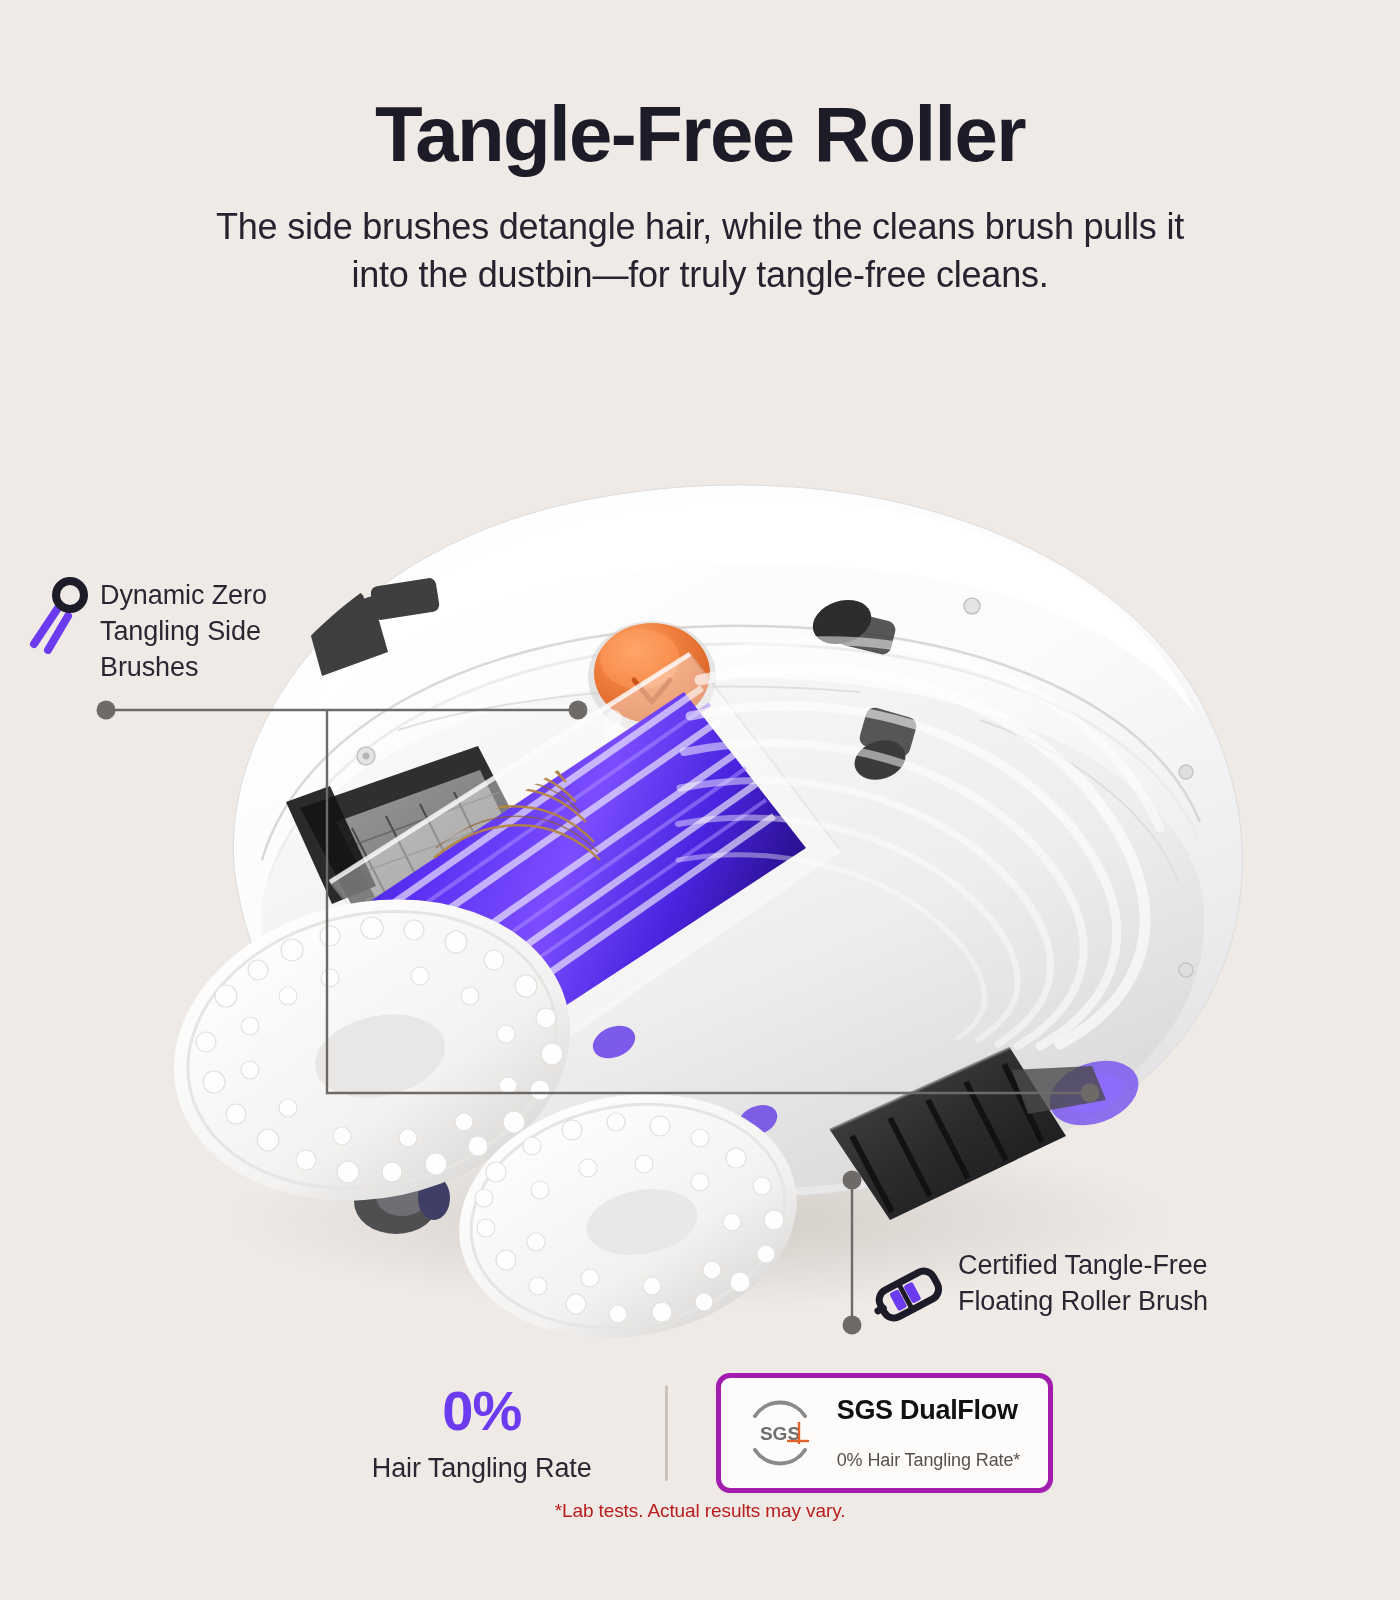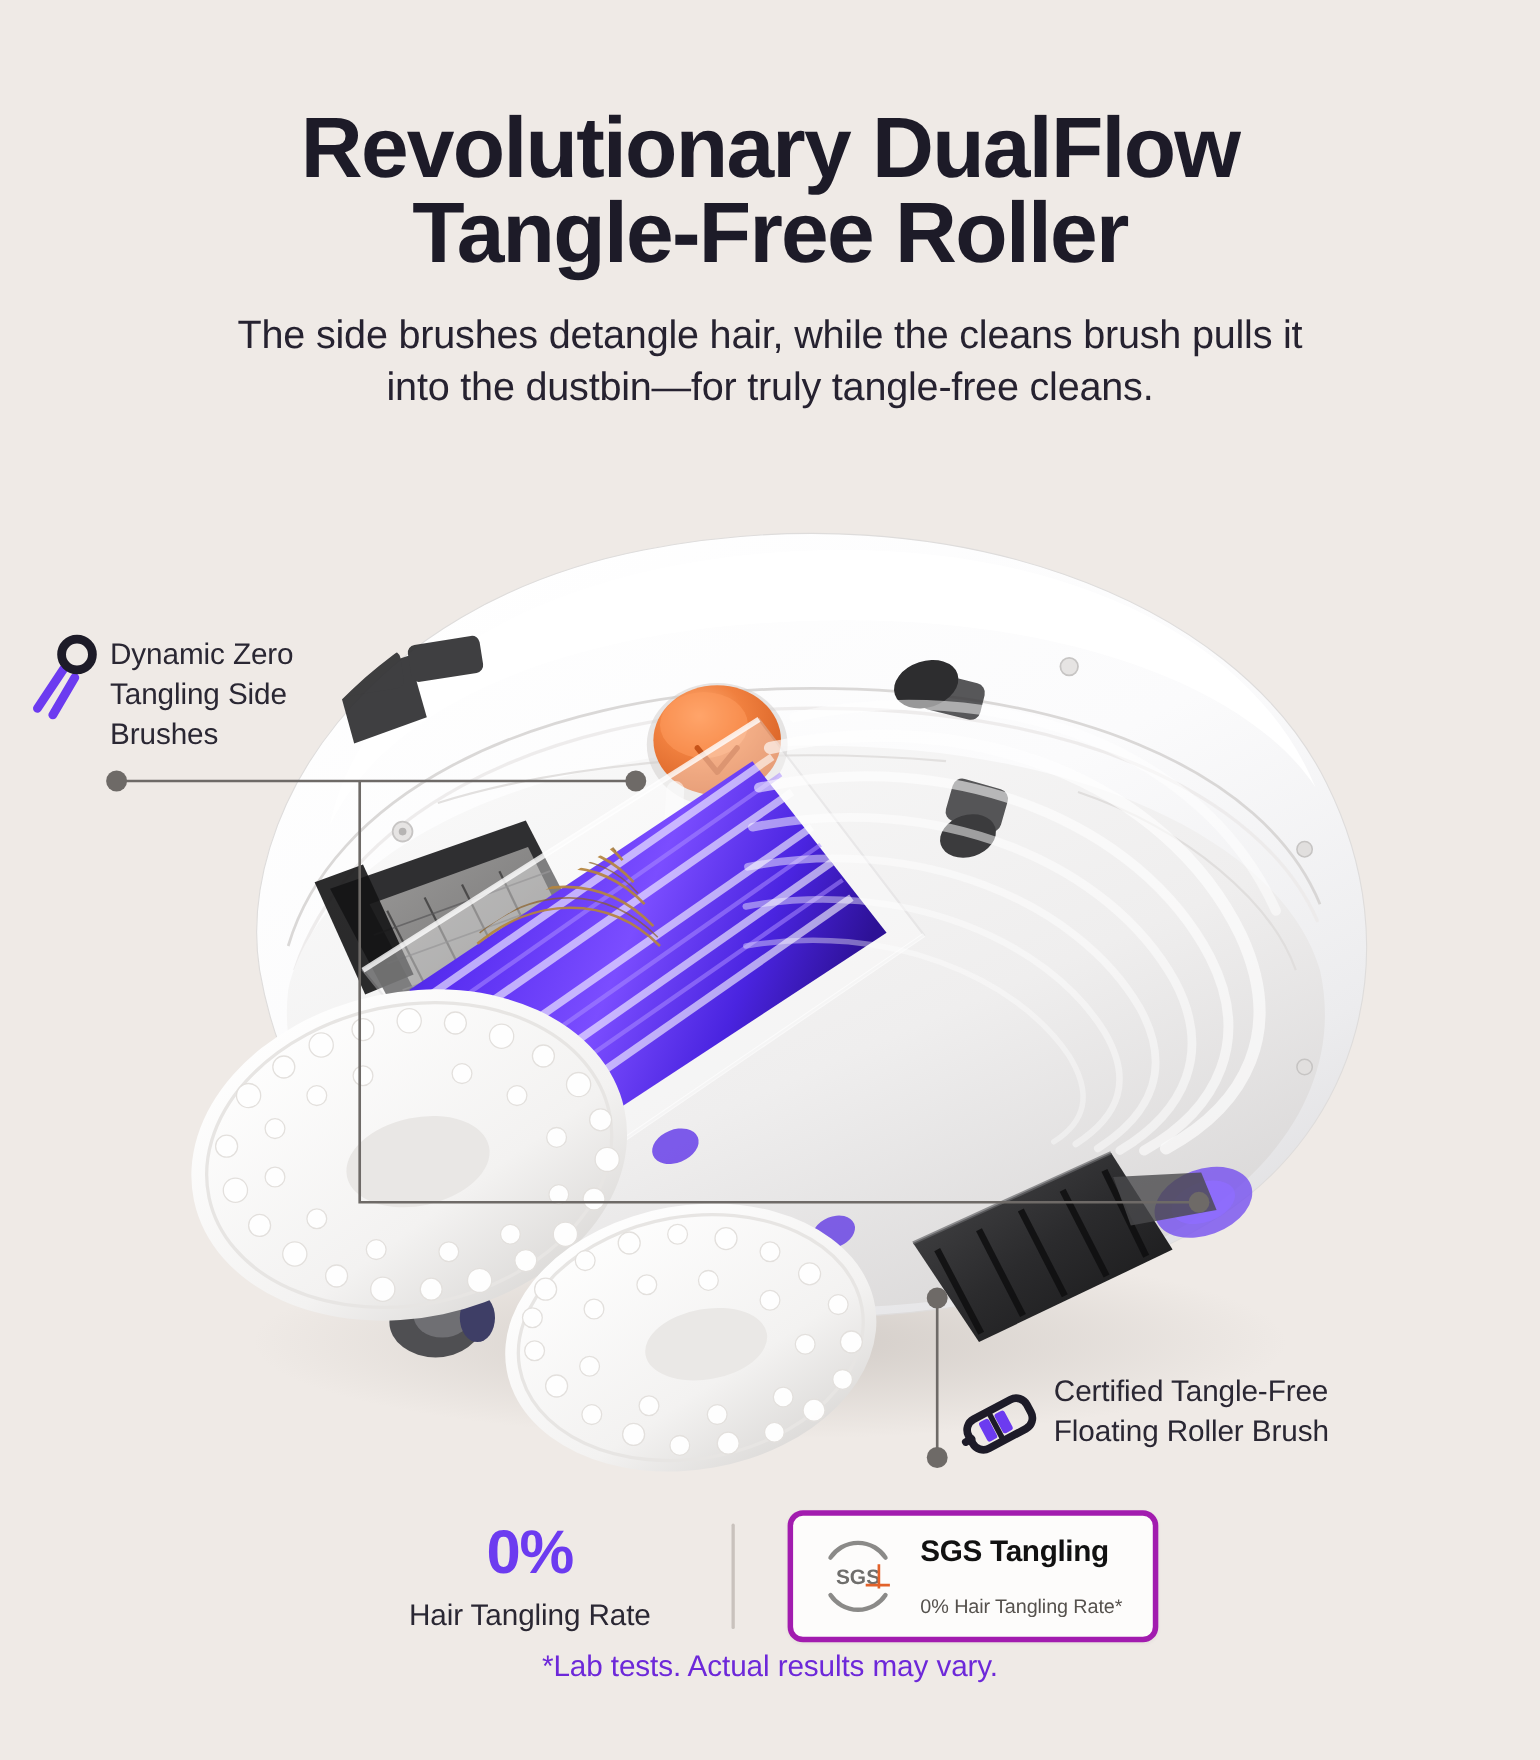--- a/index.html
+++ b/index.html
@@ -66,31 +66,30 @@
     background:#fdfcfb;border:5px solid #a21caf;border-radius:14px;
     padding:16px 28px 16px 20px;box-shadow:0 1px 3px rgba(0,0,0,0.04);
   }
   .badge-logo{width:78px;height:78px;flex:0 0 78px;}
   .badge-txt{text-align:left;}
   .badge-title{font-size:27px;font-weight:700;color:#111;line-height:1.15;letter-spacing:-0.3px;}
   .badge-sub{font-size:18px;color:#55514d;margin-top:24px;letter-spacing:-0.1px;}
 
   .footnote{
     position:absolute;left:0;top:1500px;width:1400px;text-align:center;
-    font-size:27px;color:#6d28d9;letter-spacing:-0.1px;
+    font-size:19px;color:#b91c1c;letter-spacing:-0.1px;
   }
 </style>
 </head>
 <body>
 
 <div class="page">
 
   <div class="header">
     <h1 class="title">
-      <span>Revolutionary DualFlow</span>
       <span class="l2">Tangle-Free Roller</span>
     </h1>
     <p class="subtitle">
       <span>The side brushes detangle hair, while the cleans brush pulls it</span>
       <span class="s2">into the dustbin—for truly tangle-free cleans.</span>
     </p>
   </div>
 
   <div class="stage">
     <svg class="prod-svg" viewBox="0 0 1400 930" preserveAspectRatio="none">
@@ -442,21 +441,21 @@
 
     <div class="badge">
       <svg class="badge-logo" viewBox="0 0 78 78">
         <path d="M14 22 A30 30 0 0 1 64 22" fill="none" stroke="#8b8a88" stroke-width="4" stroke-linecap="round"></path>
         <path d="M14 56 A30 30 0 0 0 64 56" fill="none" stroke="#8b8a88" stroke-width="4" stroke-linecap="round"></path>
         <text x="39" y="46" text-anchor="middle" font-family="'Liberation Sans', sans-serif" font-size="19" font-weight="700" fill="#6f6e6c">SGS</text>
         <line x1="58" y1="28" x2="58" y2="50" stroke="#e2622b" stroke-width="2.4"></line>
         <line x1="46" y1="47" x2="68" y2="47" stroke="#e2622b" stroke-width="2.4"></line>
       </svg>
       <div class="badge-txt">
-        <div class="badge-title">SGS Tangling</div>
+        <div class="badge-title">SGS DualFlow</div>
         <div class="badge-sub">0% Hair Tangling Rate*</div>
       </div>
     </div>
   </div>
 
   <div class="footnote">*Lab tests. Actual results may vary.</div>
 
 </div>
 
 </body></html>

